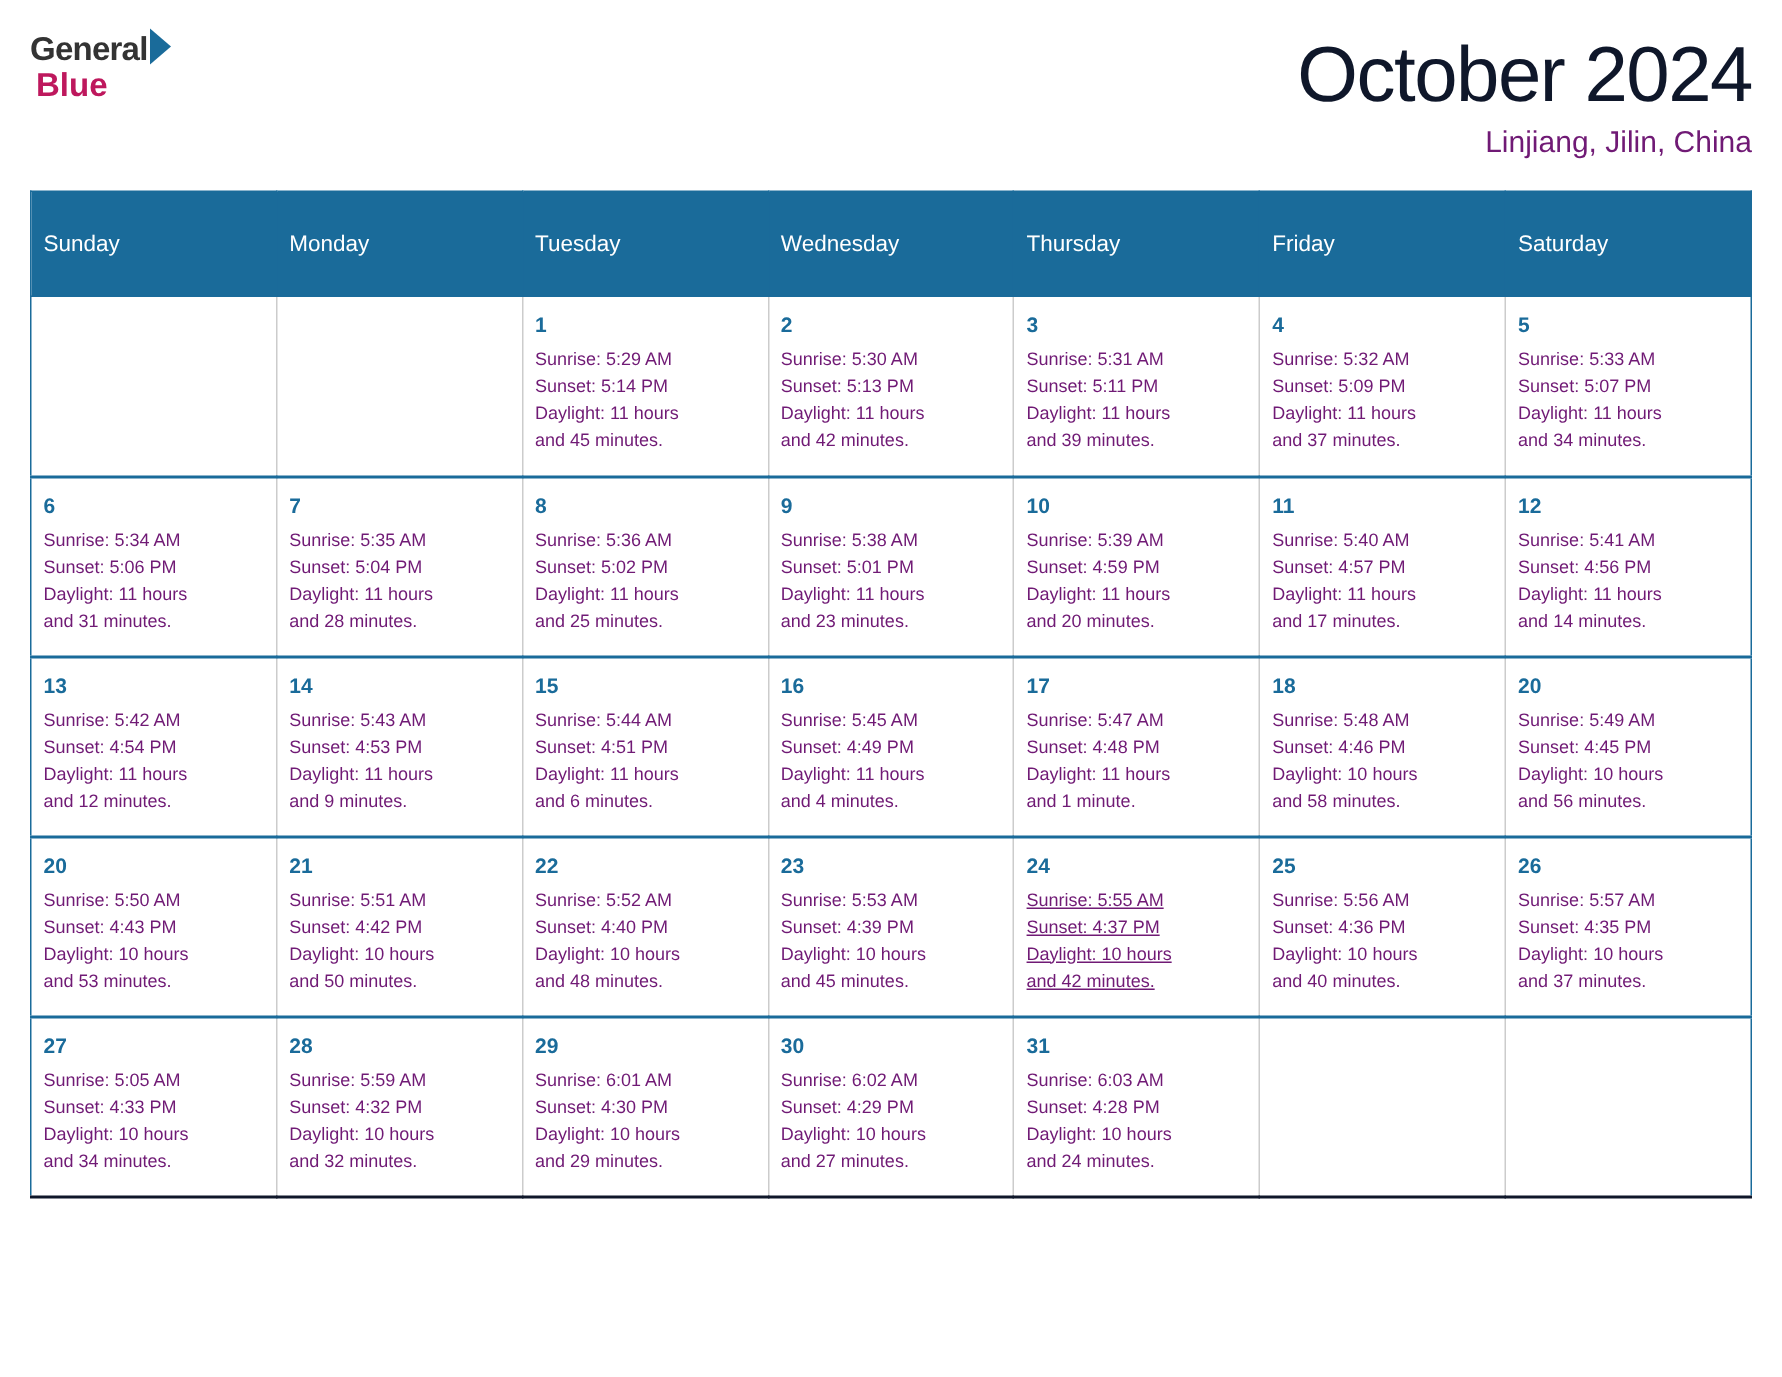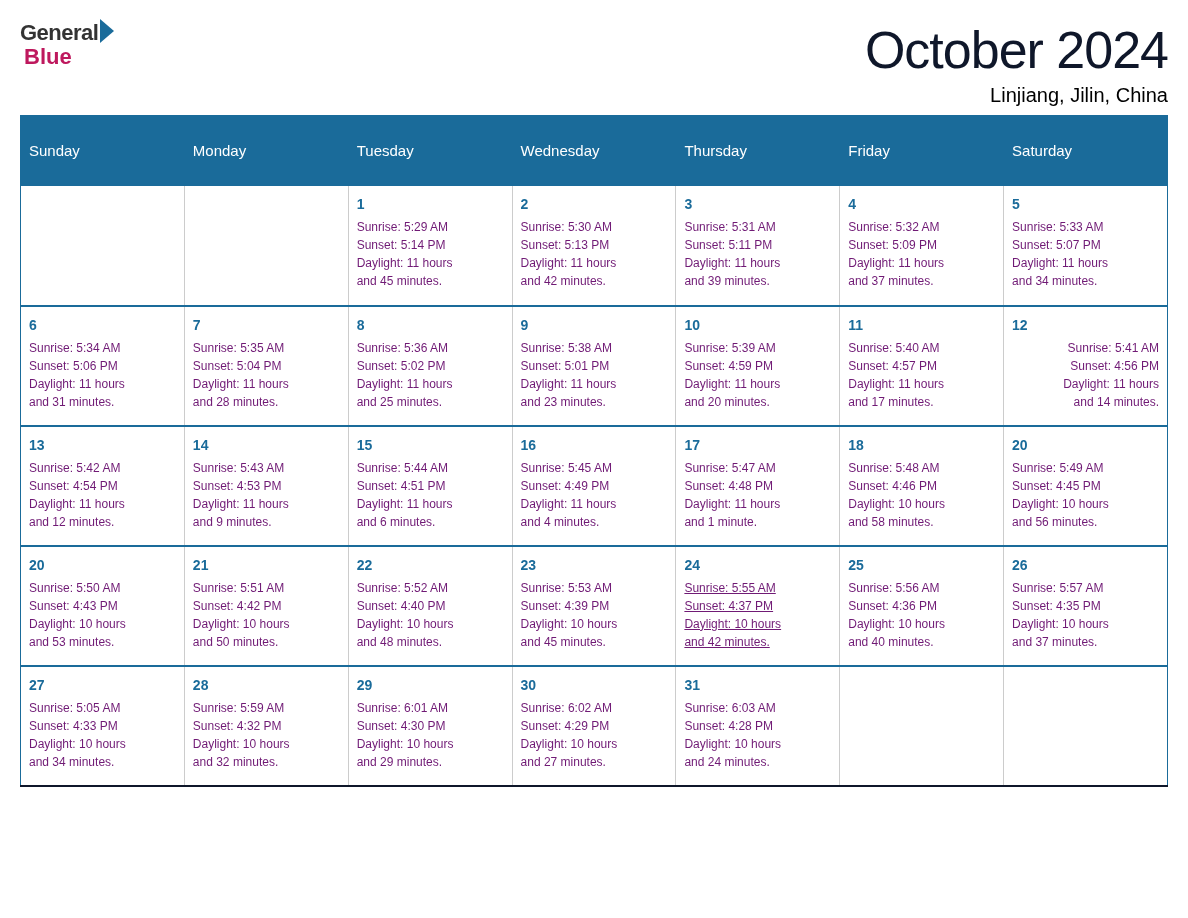--- a/index.html
+++ b/index.html
@@ -8,21 +8,21 @@
       background: #fff;
       color: #333;
       padding: 20px;
       width: 1188px;
       min-height: 918px;
     }
     .header {
       display: flex;
       justify-content: space-between;
       align-items: flex-start;
-      margin-bottom: 8px;
+      margin-bottom: 20px;
     }
     .logo {
       display: flex;
       flex-direction: column;
       align-items: flex-start;
     }
     .logo-top {
       display: flex;
       align-items: center;
       font-size: 22px;
@@ -50,21 +50,21 @@
       text-align: right;
     }
     .month-title {
       font-size: 52px;
       font-weight: 300;
       color: #0f172a;
       letter-spacing: -1px;
     }
     .location {
       font-size: 20px;
-      color: #000000;
+      color: #701a75;
       margin-top: 4px;
     }
     table {
       width: 100%;
       border-collapse: collapse;
       table-layout: fixed;
     }
     thead tr {
       background-color: #1a6b9a;
     }
@@ -212,21 +212,21 @@
         </td>
         <td>
           <span class="day-number">11</span>
           <div class="day-info" style="white-space: pre-line;">Sunrise: 5:40 AM
 Sunset: 4:57 PM
 Daylight: 11 hours
 and 17 minutes.</div>
         </td>
         <td>
           <span class="day-number">12</span>
-          <div class="day-info" style="white-space: pre-line; text-align: right;">Sunrise: 5:41 AM
+          <div class="day-info" style="white-space: pre-line;">Sunrise: 5:41 AM
 Sunset: 4:56 PM
 Daylight: 11 hours
 and 14 minutes.</div>
         </td>
       </tr>
       <tr>
         <td>
           <span class="day-number">13</span>
           <div class="day-info" style="white-space: pre-line;">Sunrise: 5:42 AM
 Sunset: 4:54 PM

